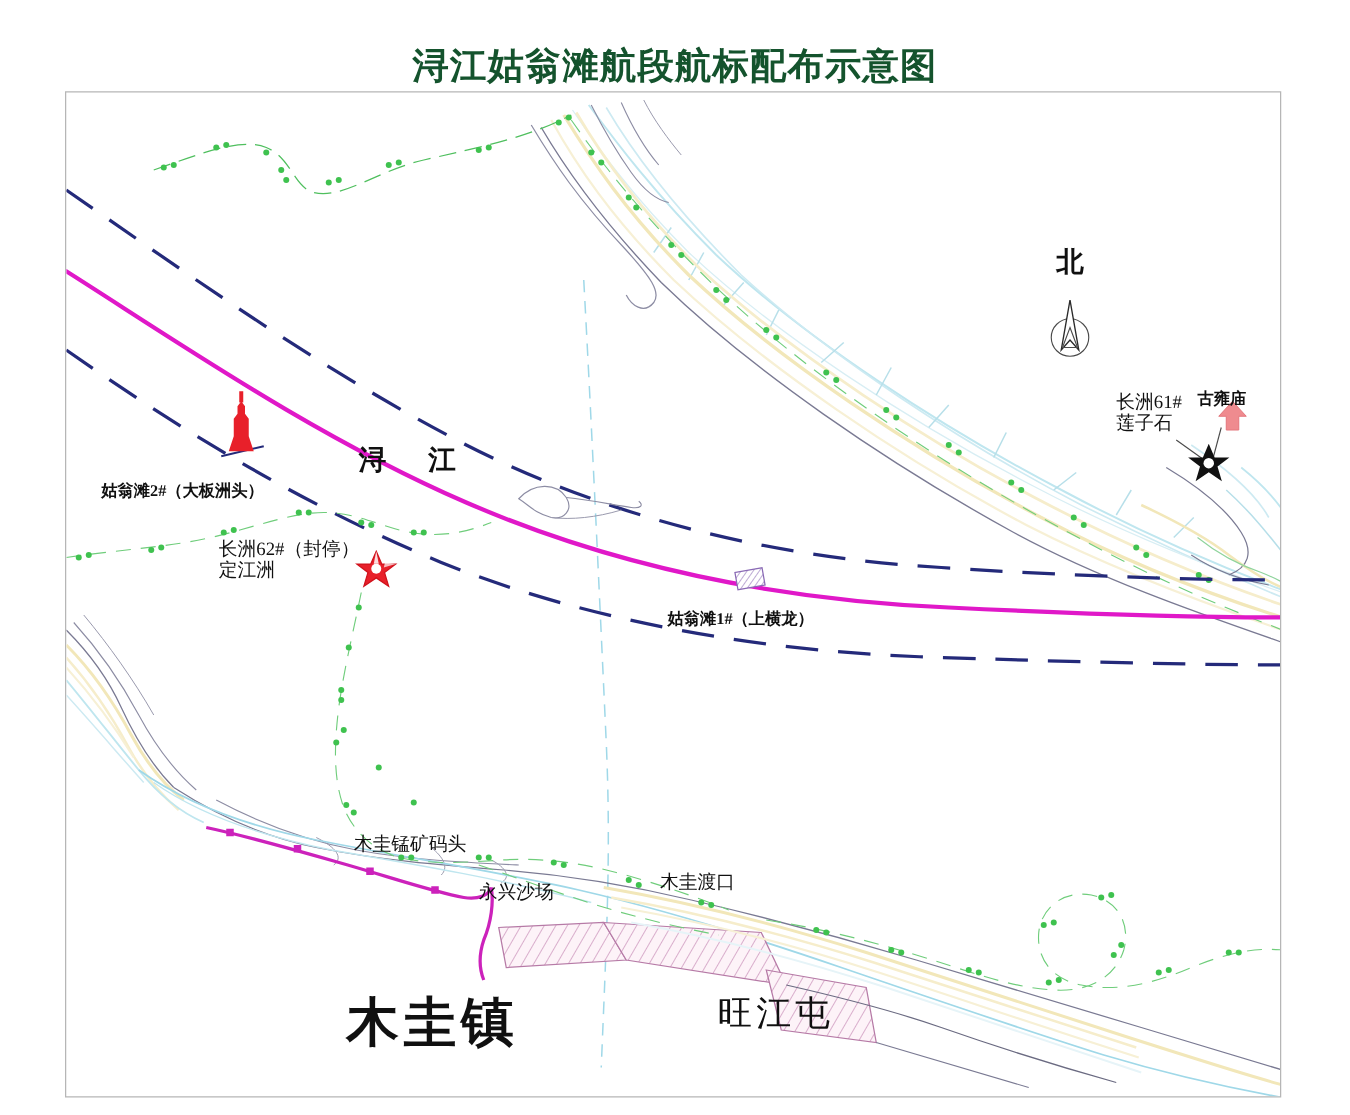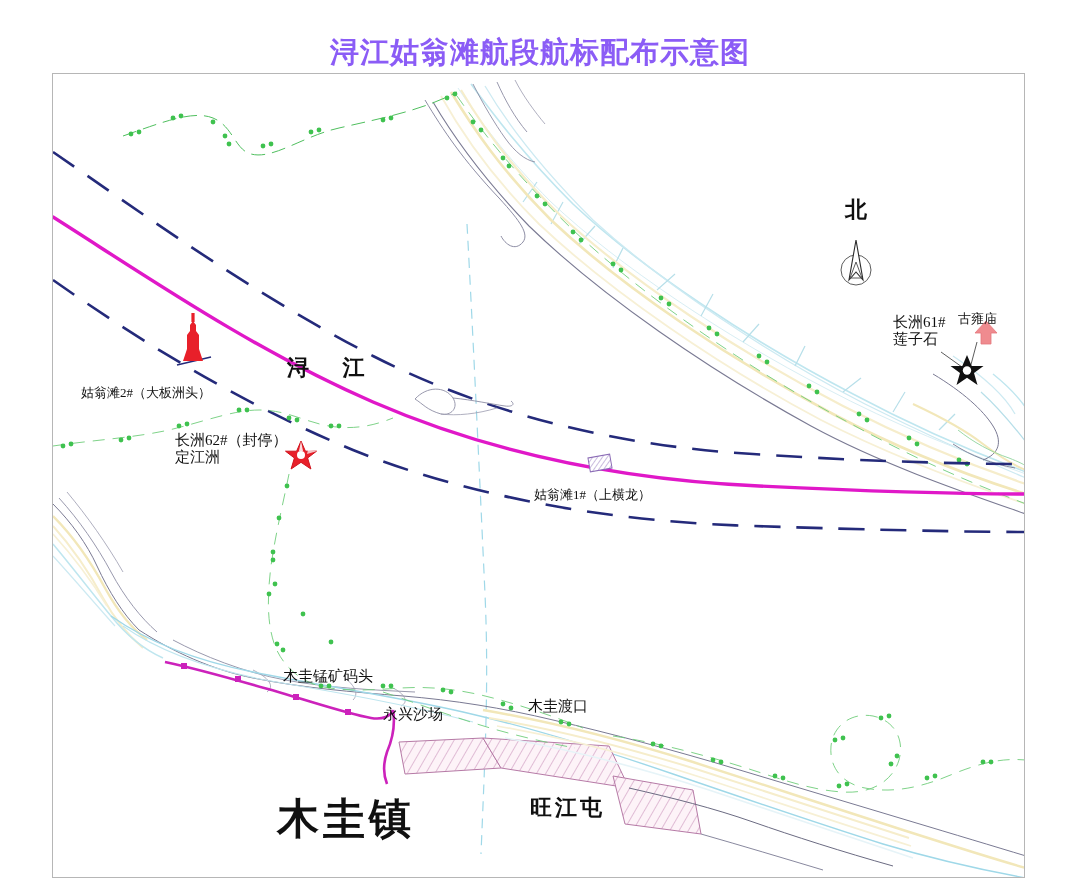--- a/index.html
+++ b/index.html
@@ -11,21 +11,21 @@
     overflow:hidden;
     position:relative;
   }
   #page-title{
     position:absolute;left:0;top:14px;width:1080px;
     text-align:center;
     font-family:"Liberation Serif","DejaVu Serif",serif;
     font-weight:bold;
     font-size:29px;
     letter-spacing:1px;
-    color:#8b5cf6;
+    color:#14532d;
   }
   #ghost-line{
     position:absolute;left:0;top:-2px;width:1080px;text-align:center;
     font-size:13px;color:#f4f4f4;letter-spacing:6px;
     user-select:none;
   }
   #map-frame{
     position:absolute;
     left:52px;top:73px;
     width:973px;height:805px;
@@ -36,25 +36,25 @@
   }
   #map-svg{display:block;width:973px;height:805px;}
 
   .map-label{
     position:absolute;
     font-family:"Liberation Serif","DejaVu Serif",serif;
     color:#101010;
     white-space:nowrap;
     line-height:1.12;
   }
-  .lbl-sm{font-size:13px;}
+  .lbl-sm{font-size:13px;font-weight:bold;}
   .lbl-md{font-size:15px;}
   .lbl-river{font-size:22px;font-weight:bold;letter-spacing:14px;}
   .lbl-town{font-size:42px;font-weight:bold;letter-spacing:4px;}
-  .lbl-vil{font-size:22px;font-weight:bold;letter-spacing:3px;}
+  .lbl-vil{font-size:28px;font-weight:normal;letter-spacing:3px;margin-left:44px;}
   .lbl-north{font-size:22px;font-weight:bold;}
   .two-line{text-align:left;}
   .two-line .l1{display:block;}
   .two-line .l2{display:block;}
 </style>
 </head>
 <body>
 
 <div id="ghost-line"></div>
 

